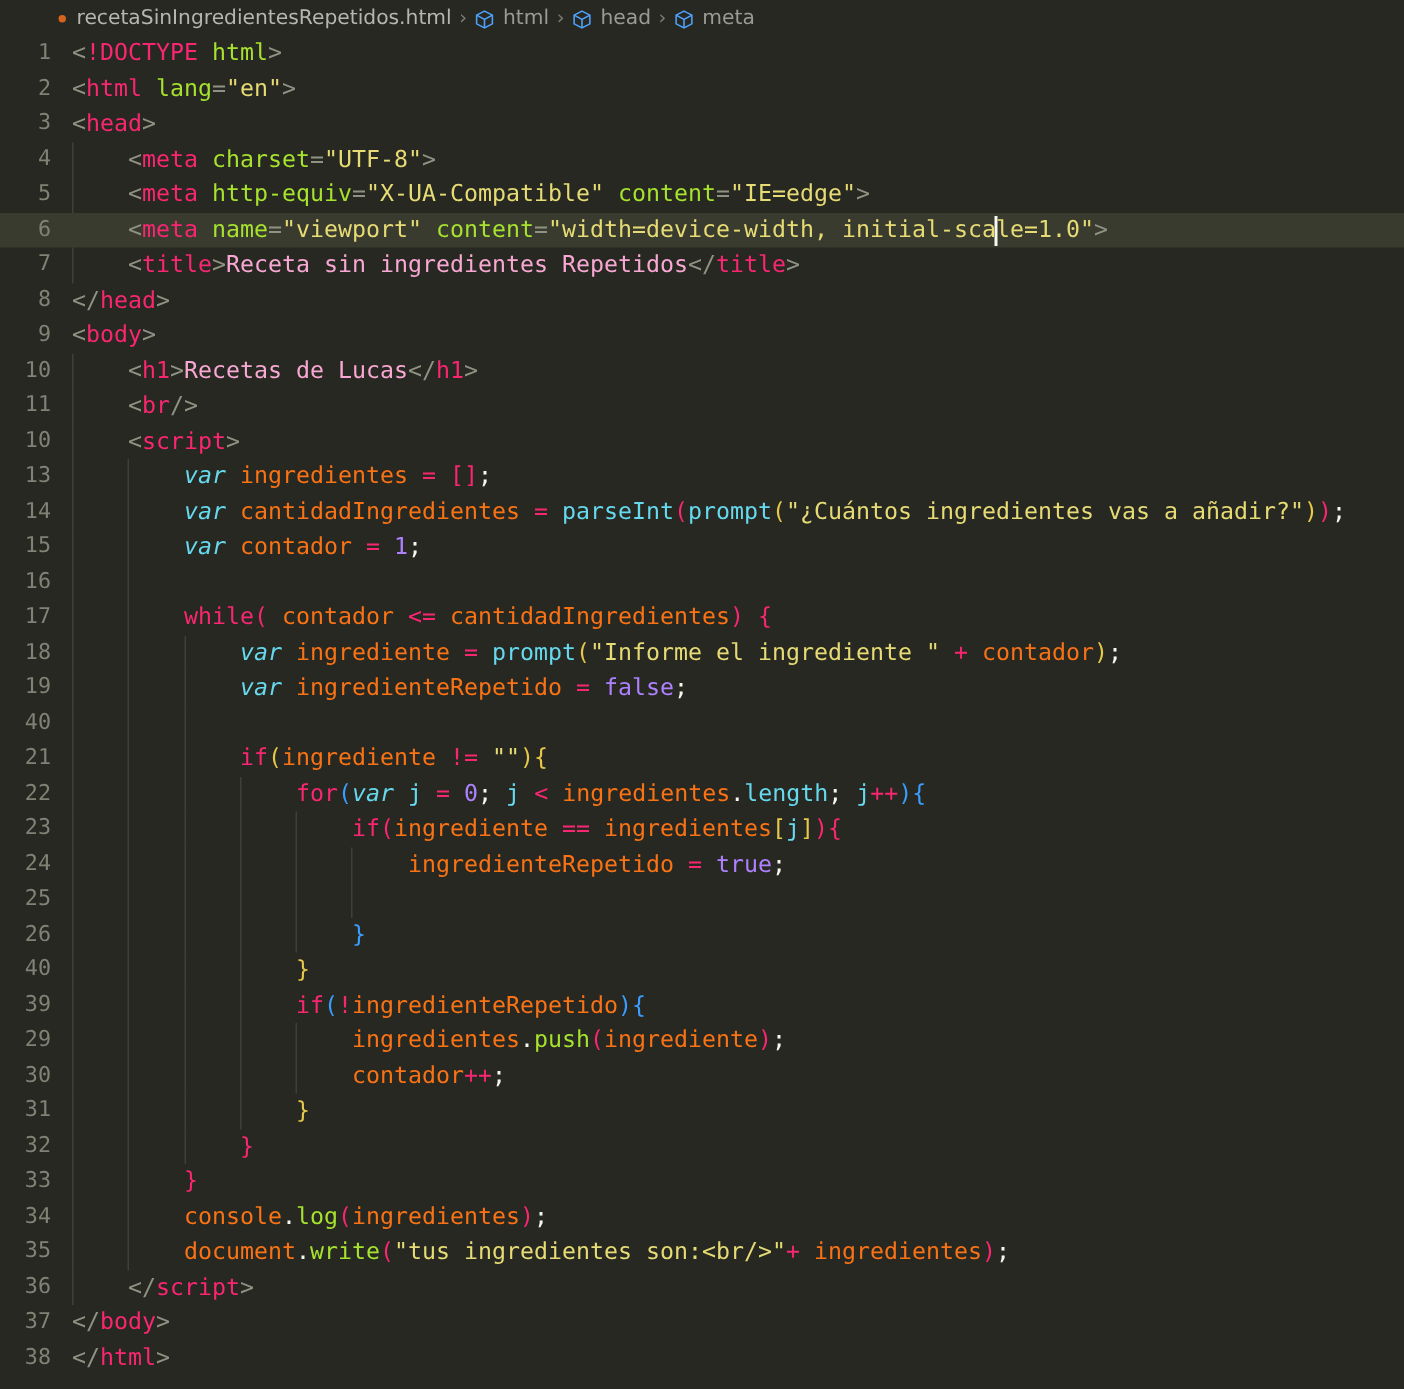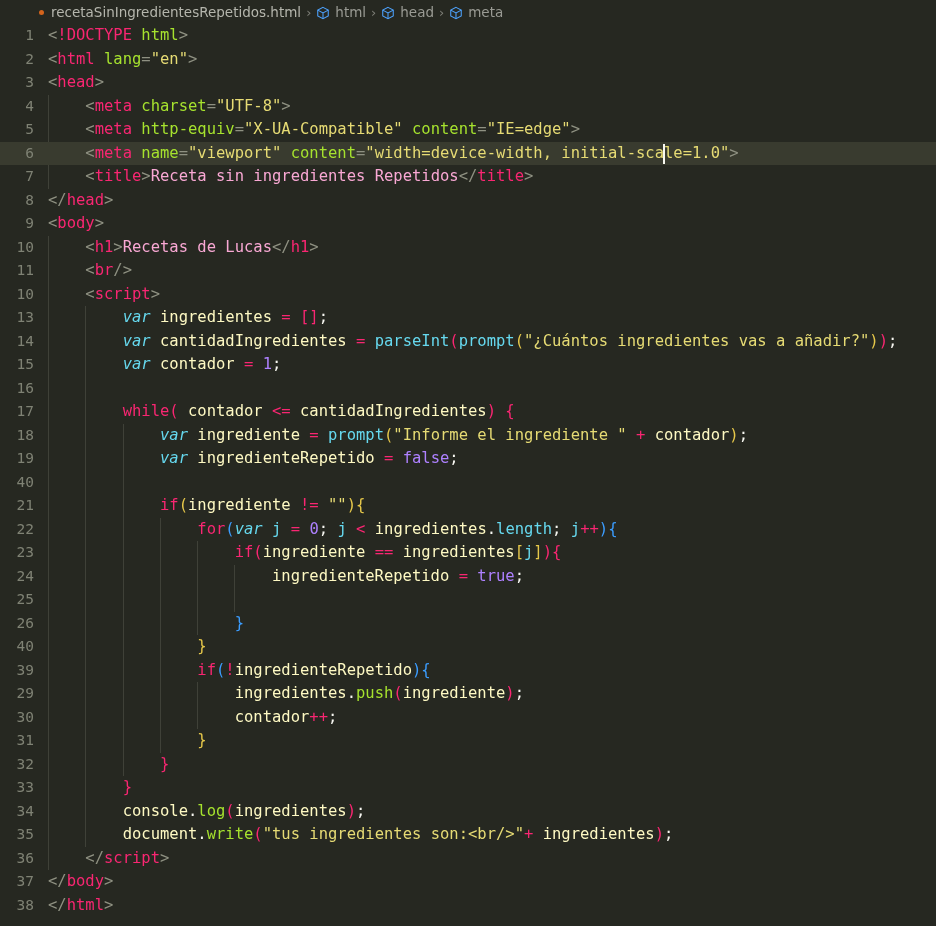--- a/index.html
+++ b/index.html
@@ -107,21 +107,21 @@
   }
 
   
   .t-angle   { color: #8f9182; }           
   .t-tag     { color: #f92672; }           
   .t-attr    { color: #a6e22e; }           
   .t-str     { color: #e6db74; }           
   .t-text    { color: #f9a8d4; }           
   .t-kw      { color: #f92672; }           
   .t-var     { color: #66d9ef; font-style: italic; }  
-  .t-id      { color: #fef9c3; }
+  .t-id      { color: #f97316; }
   .t-fn      { color: #a6e22e; }           
   .t-builtin { color: #66d9ef; }           
   .t-prop    { color: #66d9ef; }           
   .t-num     { color: #ae81ff; }           
   .t-const   { color: #ae81ff; }           
   .t-op      { color: #f92672; }           
   .t-punc    { color: #f8f8f2; }           
   .b1        { color: #f92672; }           
   .b2        { color: #e6c84a; }           
   .b3        { color: #3b9dff; }           

